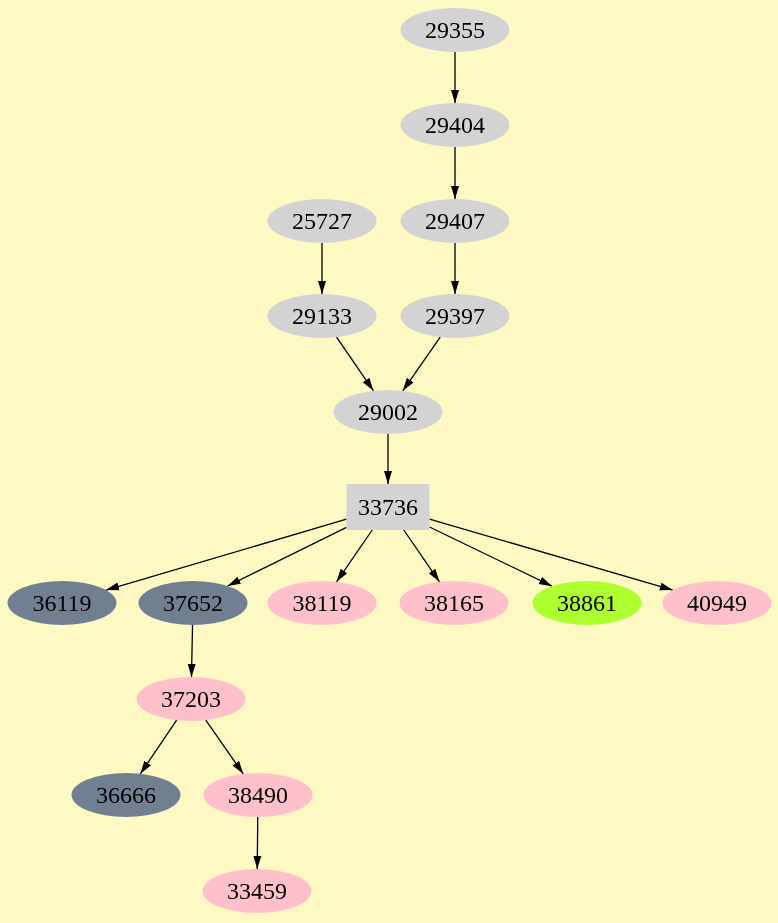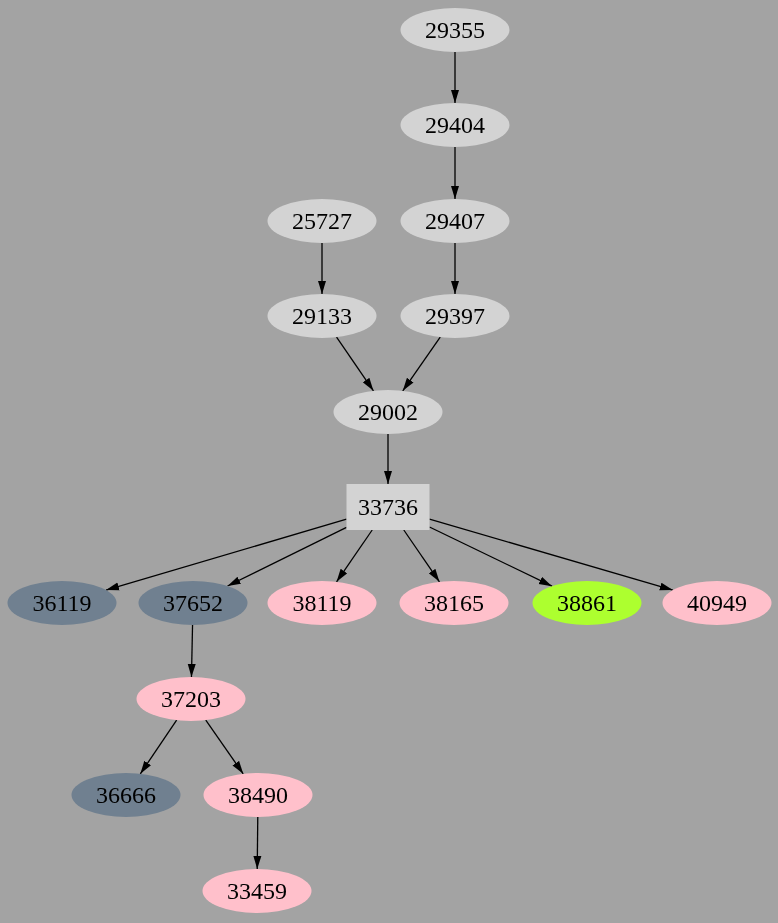--- a/index.html
+++ b/index.html
@@ -3,21 +3,21 @@
 <meta charset="utf-8">
 <style>
   html, body {
     margin: 0;
     padding: 0;
     background: #ffffff;
   }
   .graph-wrap {
     width: 778px;
     height: 923px;
-    background: #a3a3a3;
+    background: #fef9c3;
     position: relative;
     overflow: hidden;
   }
   svg {
     display: block;
   }
   .node-label {
     font-family: "Liberation Serif", "DejaVu Serif", serif;
     font-size: 24px;
     fill: #000000;

